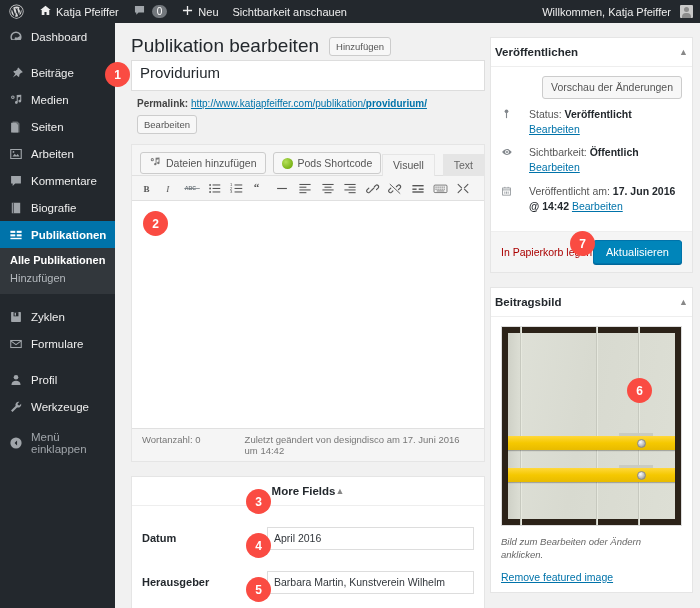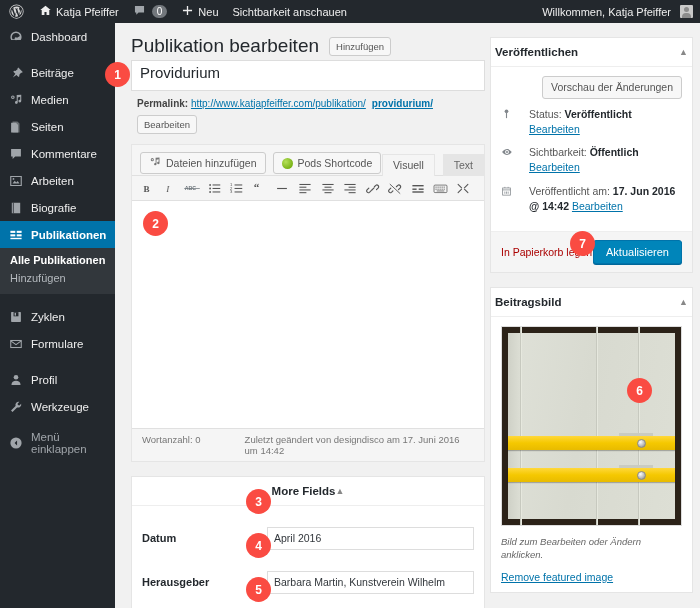--- a/index.html
+++ b/index.html
@@ -120,21 +120,21 @@
     border: 1px solid #ddd; background:#fff;
     font-size: 15px; color:#23282d;
     padding: 3px 8px; outline: none;
     font-family: "Liberation Sans", sans-serif;
   }
   .permalink-row {
     padding: 7px 8px 0 14px; font-size: 10px; color:#666;
   }
   .permalink-row b { color:#444; }
   .permalink-row a { color:#0073aa; text-decoration: underline; }
-  .permalink-row a b { color:#0073aa;padding-left:6px; }
+  .permalink-row a b { color:#0073aa; }
   .perma-edit { margin: 5px 0 0 14px; }
 
   
   #editor-box {
     margin: 10px 8px 0 8px;
     background:#f5f5f5;
     border:1px solid #e5e5e5;
   }
   .media-row {
     padding: 7px 8px 0 8px;
@@ -387,35 +387,35 @@
           <path d="M5 2h7l3 3v13H5z" opacity=".55"></path>
           <path d="M3 4h7l3 3v11H3z"></path>
         </svg>
     </span>
     <span>Seiten</span>
   </div>
 
   <div class="menu-item">
     <span class="menu-icon">
       <svg width="14" height="14" viewBox="0 0 20 20" fill="currentColor">
-          <path d="M3 3h14v10.5H8.8L5.2 17v-3.5H3z"></path>
-        </svg>
-    </span>
-    <span>Kommentare</span>
-  </div>
-
-  <div class="menu-item">
-    <span class="menu-icon">
-      <svg width="14" height="14" viewBox="0 0 20 20" fill="currentColor">
           <path d="M2.5 3.5h15v13h-15z" fill="none" stroke="currentColor" stroke-width="1.6"></path>
           <path d="M5 13.5l3.2-4 2.2 2.7 2-2.2 2.6 3.5z"></path>
           <circle cx="6.4" cy="7" r="1.3"></circle>
         </svg>
     </span>
     <span>Arbeiten</span>
+  </div>
+
+  <div class="menu-item">
+    <span class="menu-icon">
+      <svg width="14" height="14" viewBox="0 0 20 20" fill="currentColor">
+          <path d="M3 3h14v10.5H8.8L5.2 17v-3.5H3z"></path>
+        </svg>
+    </span>
+    <span>Kommentare</span>
   </div>
 
   <div class="menu-item">
     <span class="menu-icon">
       <svg width="14" height="14" viewBox="0 0 20 20" fill="currentColor">
           <path d="M4 2.5h12v15H4z"></path>
           <path d="M6.2 2.5v15" stroke="#23282d" stroke-width="1.1"></path>
         </svg>
     </span>
     <span>Biografie</span>

